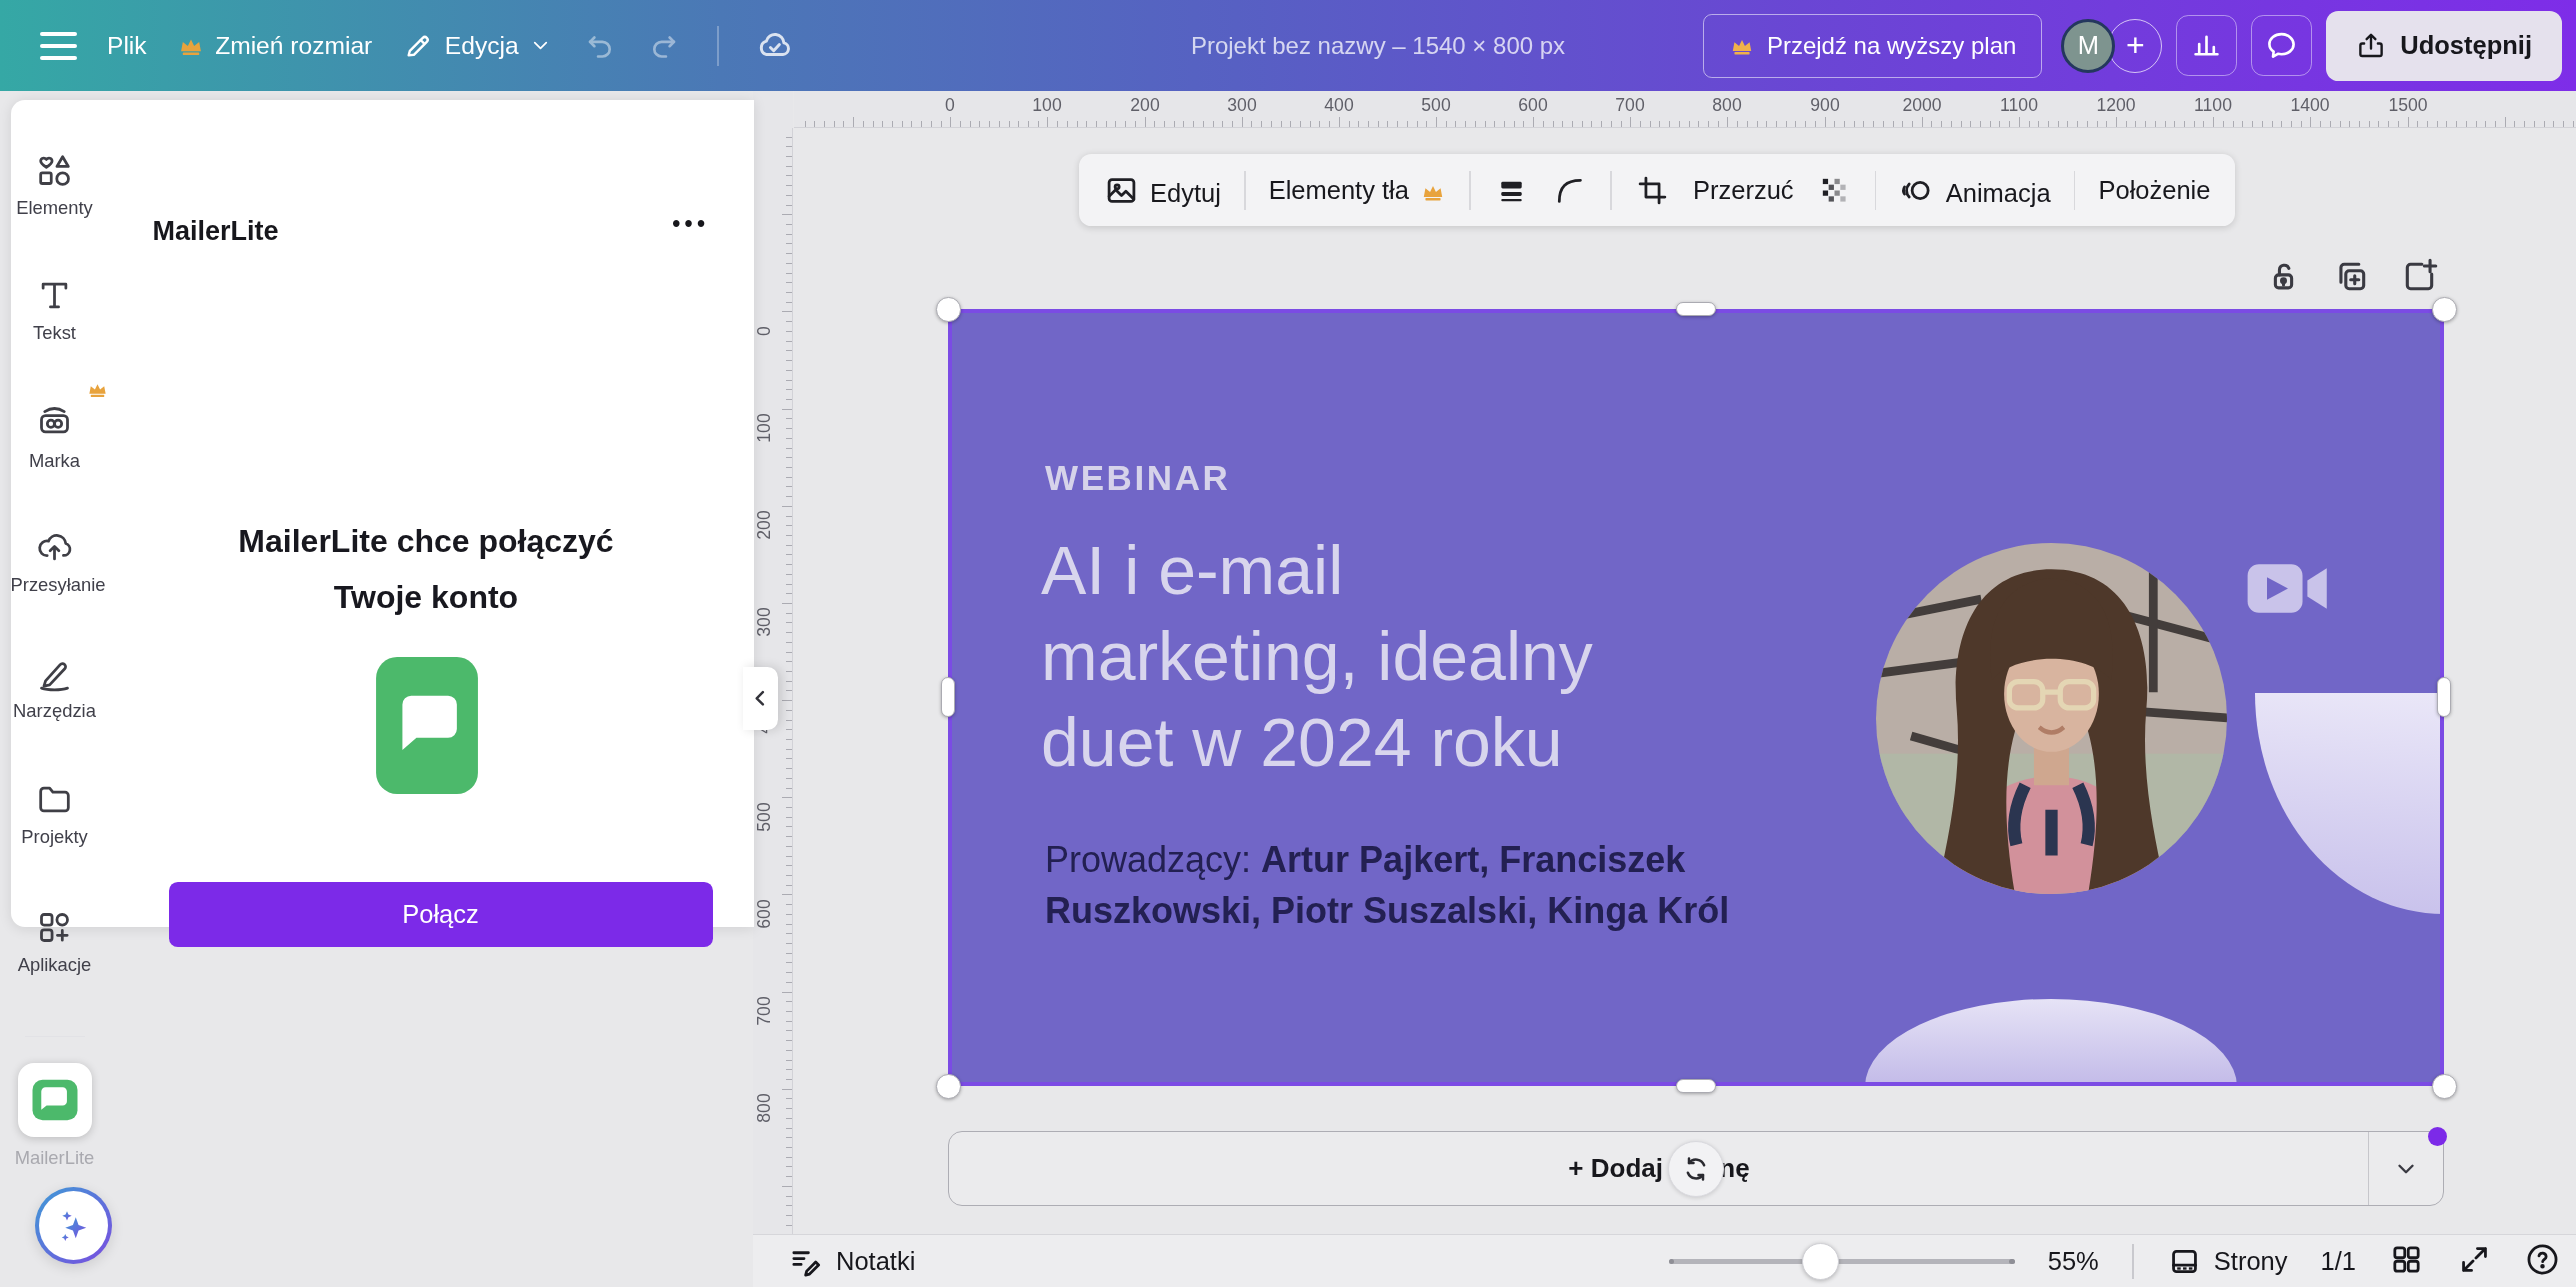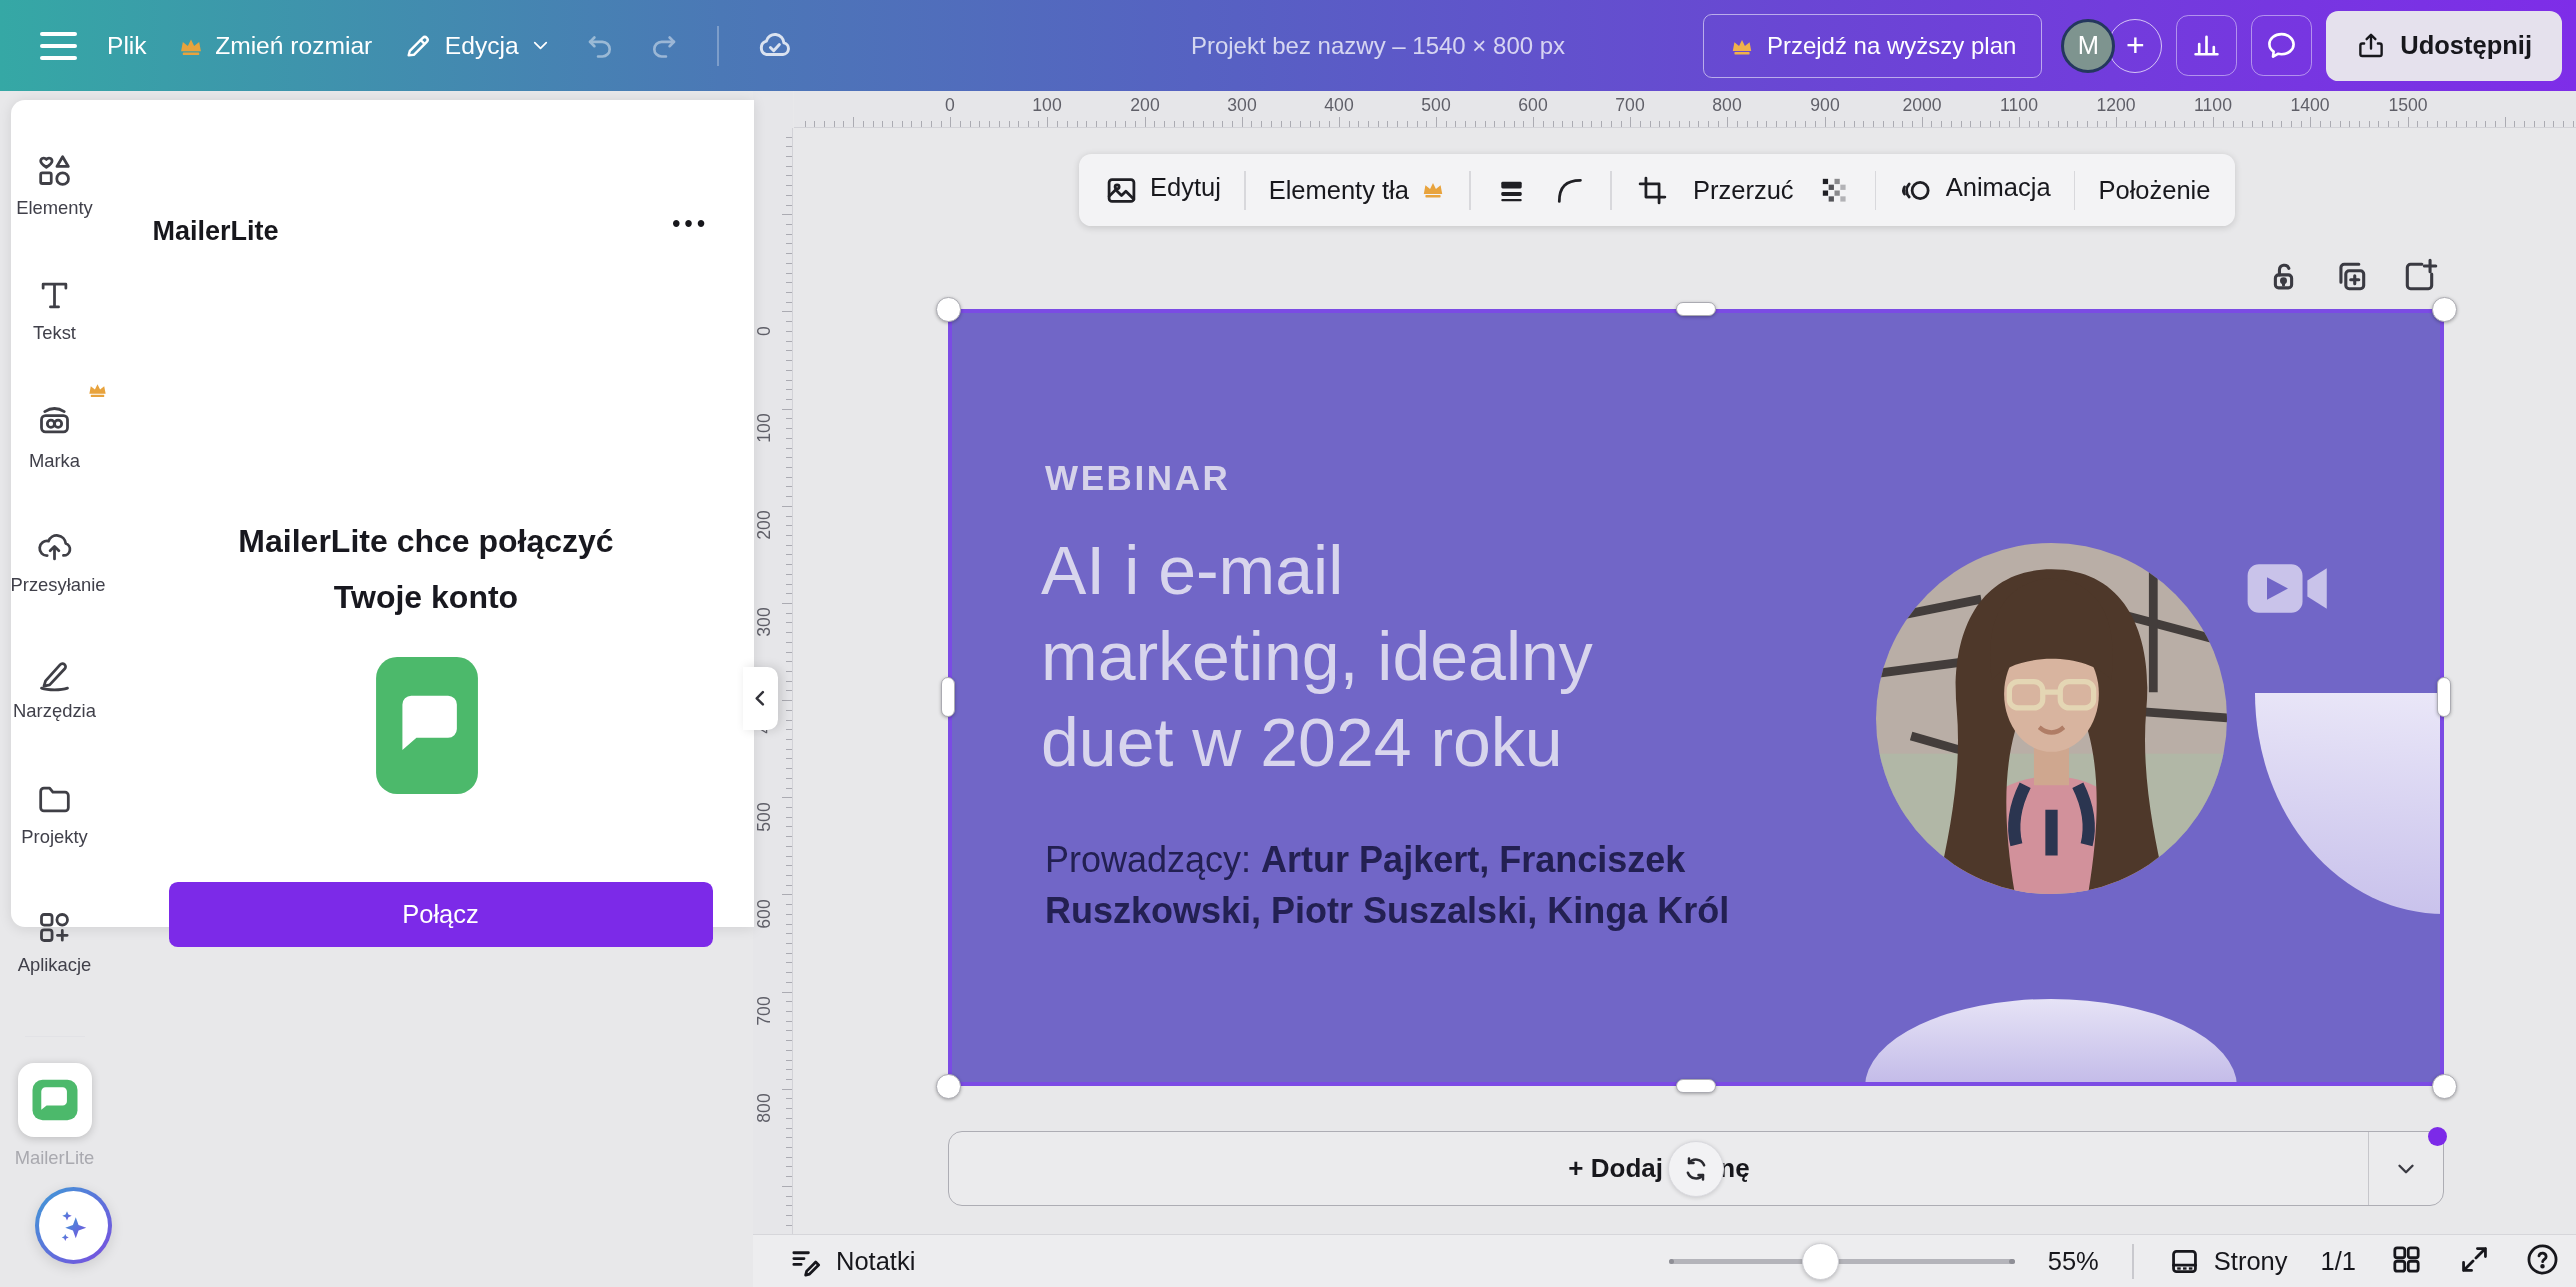--- a/index.html
+++ b/index.html
@@ -80,21 +80,21 @@
     border-right:0.9px solid #D2D2D7; overflow:hidden; z-index:5; }
   .h-tick { position:absolute; bottom:0; width:0.9px; background:#ABABB2; }
   .h-lab { position:absolute; top:3.5px; transform:translateX(-50%); font-size:17.6px; color:#5F5F68; }
   .v-tick { position:absolute; right:0; height:0.9px; background:#ABABB2; }
   .v-lab { position:absolute; left:11.4px; transform:translate(-50%,-50%) rotate(-90deg); font-size:17.6px; color:#5F5F68; }
 
   
   .ctx-toolbar { position:absolute; left:1079px; top:154px; height:72px; padding:0 24.6px;
     background:#F3F3F5; border-radius:12.3px; box-shadow:0 1.8px 7px rgba(0,0,0,.14);
     display:flex; align-items:center; gap:23px; z-index:8; }
-  .ctx-btn { display:flex; align-items:flex-start; gap:11.4px; font-size:25.5px; font-weight:500; color:#18181D; white-space:nowrap; }
+  .ctx-btn { display:flex; align-items:flex-end; gap:11.4px; font-size:25.5px; font-weight:500; color:#18181D; white-space:nowrap; }
   .ctx-sep { width:1.8px; height:39px; background:#D8D8DC; }
   .tic { width:35px; height:35px; stroke:#1F1F24; fill:none; stroke-width:1.9; stroke-linecap:round; stroke-linejoin:round; }
 
   
   .page-actions { position:absolute; left:2262px; top:255px; display:flex; gap:26px; z-index:6; }
   .pa-btn { width:42px; height:42px; display:flex; align-items:center; justify-content:center; }
   .pic { width:39px; height:39px; stroke:#3A3A42; fill:none; stroke-width:1.9; stroke-linecap:round; stroke-linejoin:round; }
 
   
   .slide { position:absolute; left:948px; top:309px; width:1496px; height:777px; background:#7166C7; z-index:4; }

